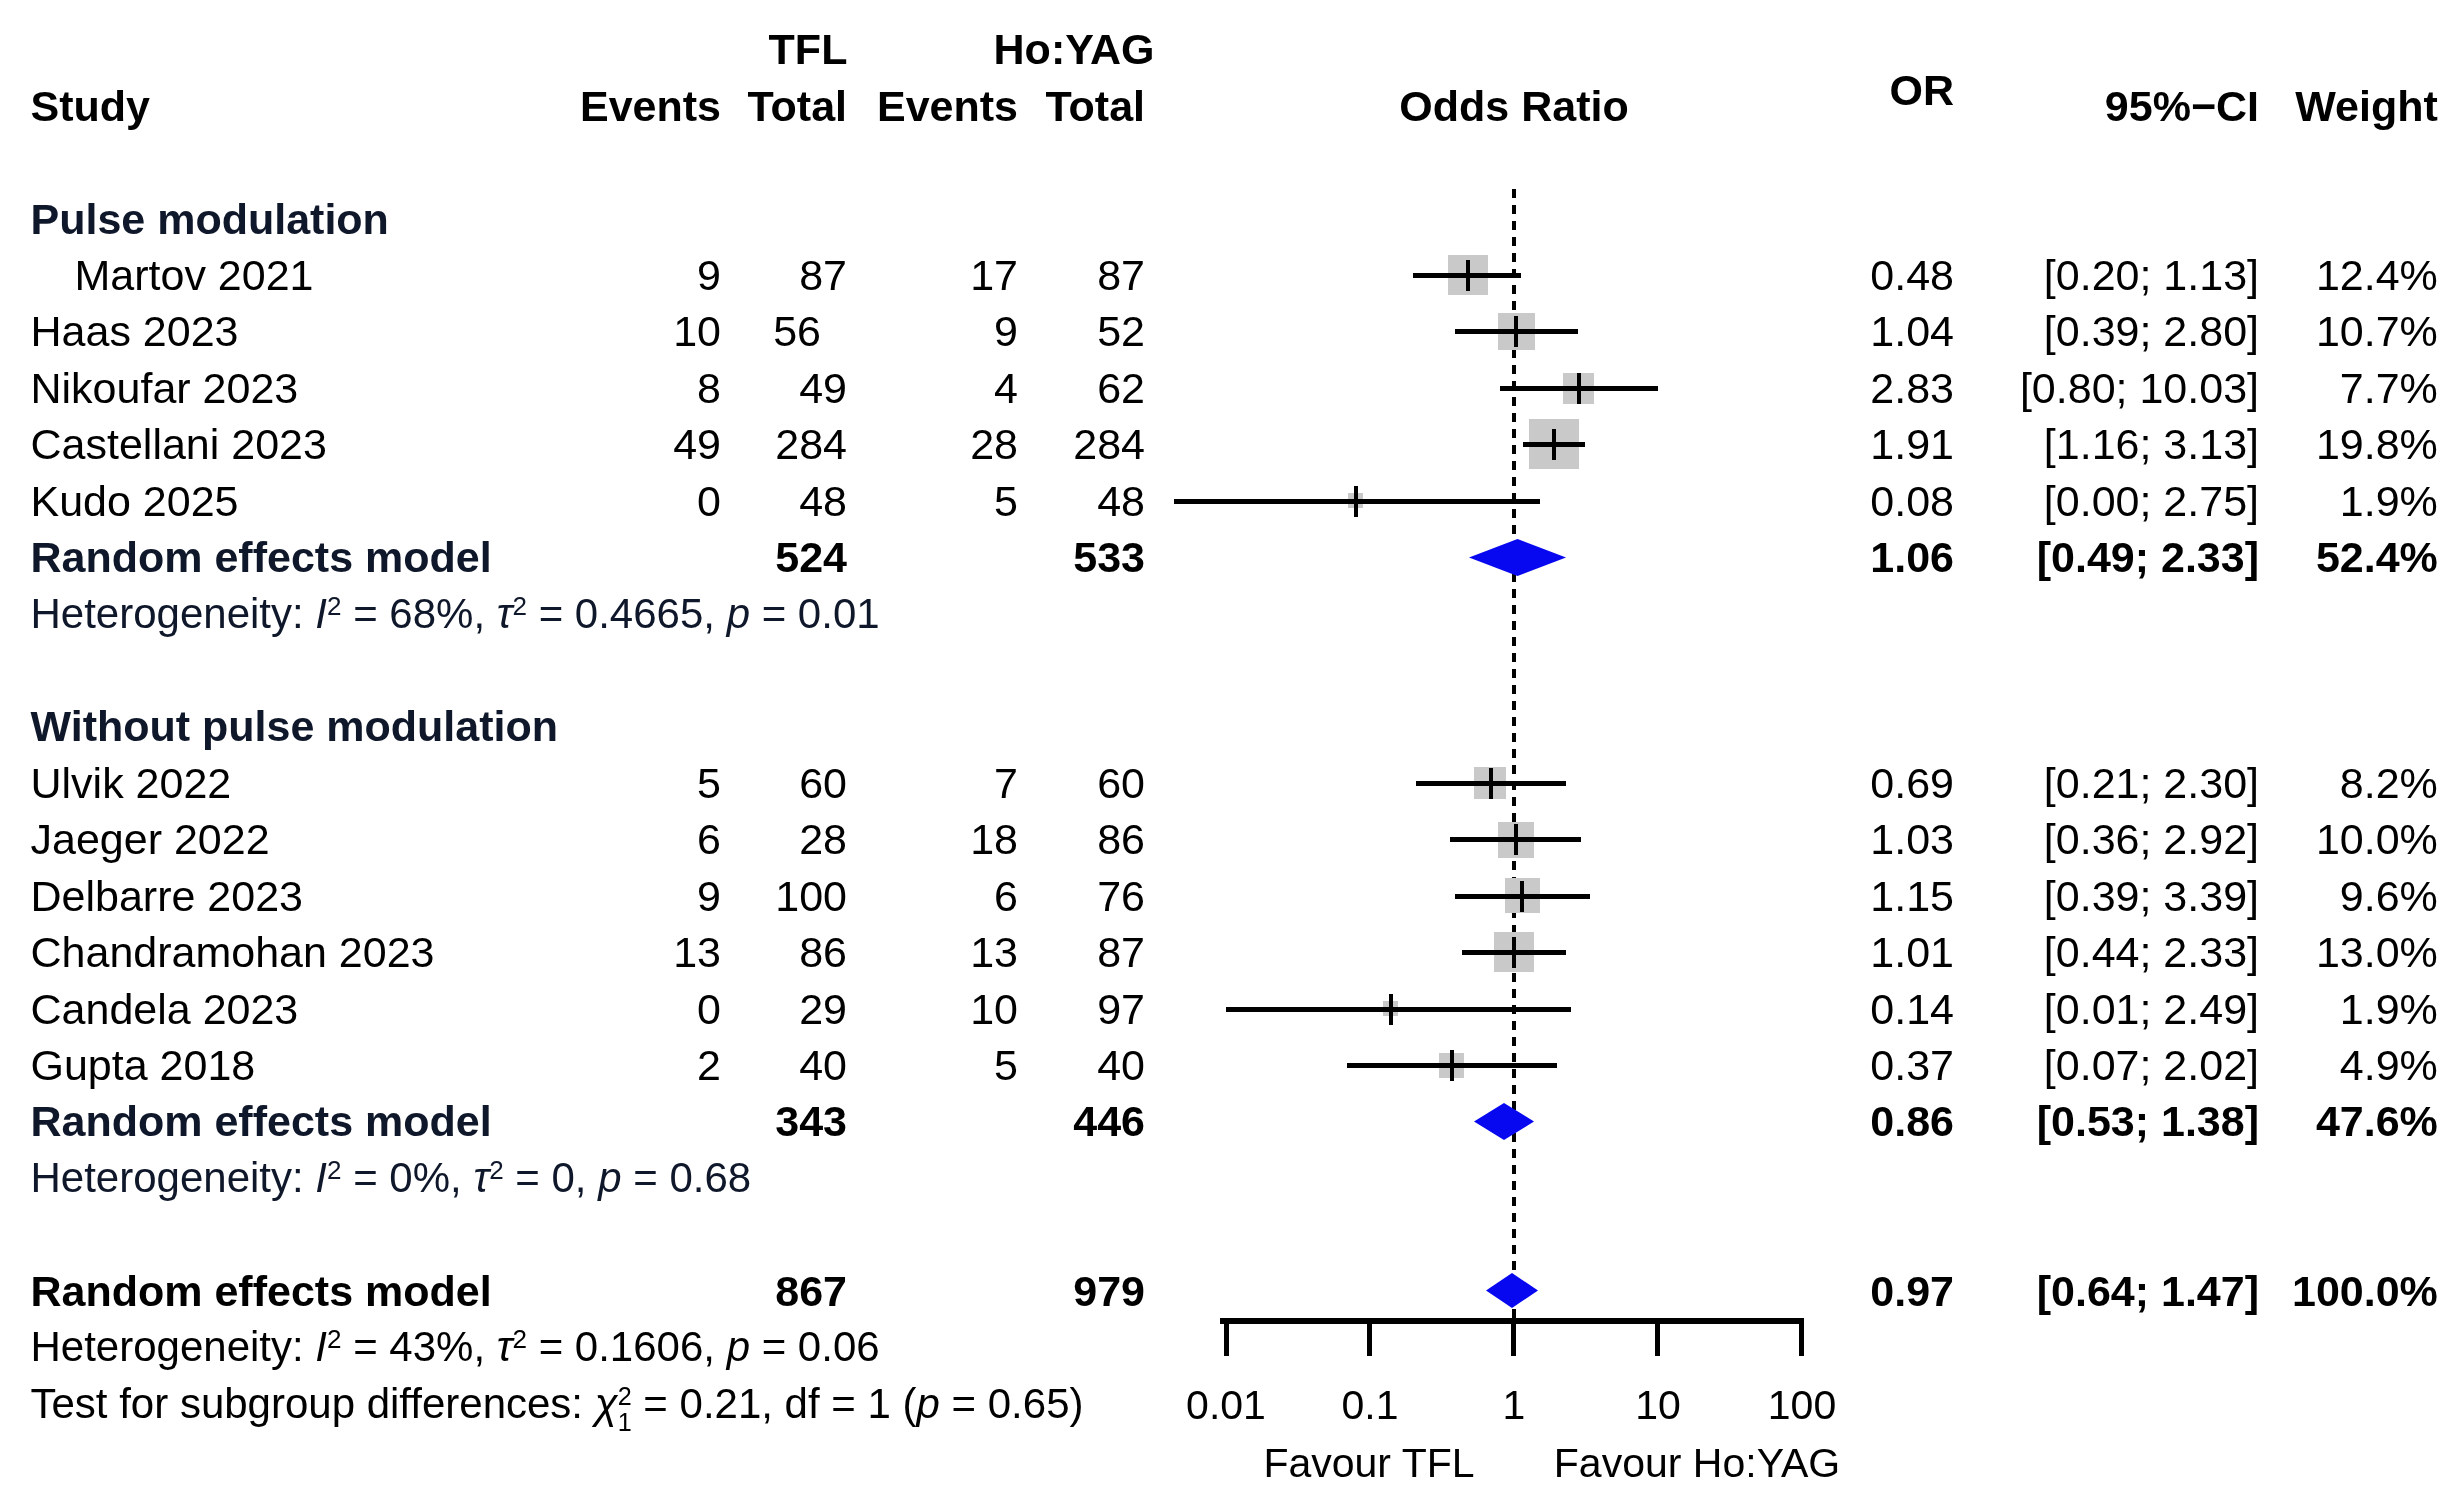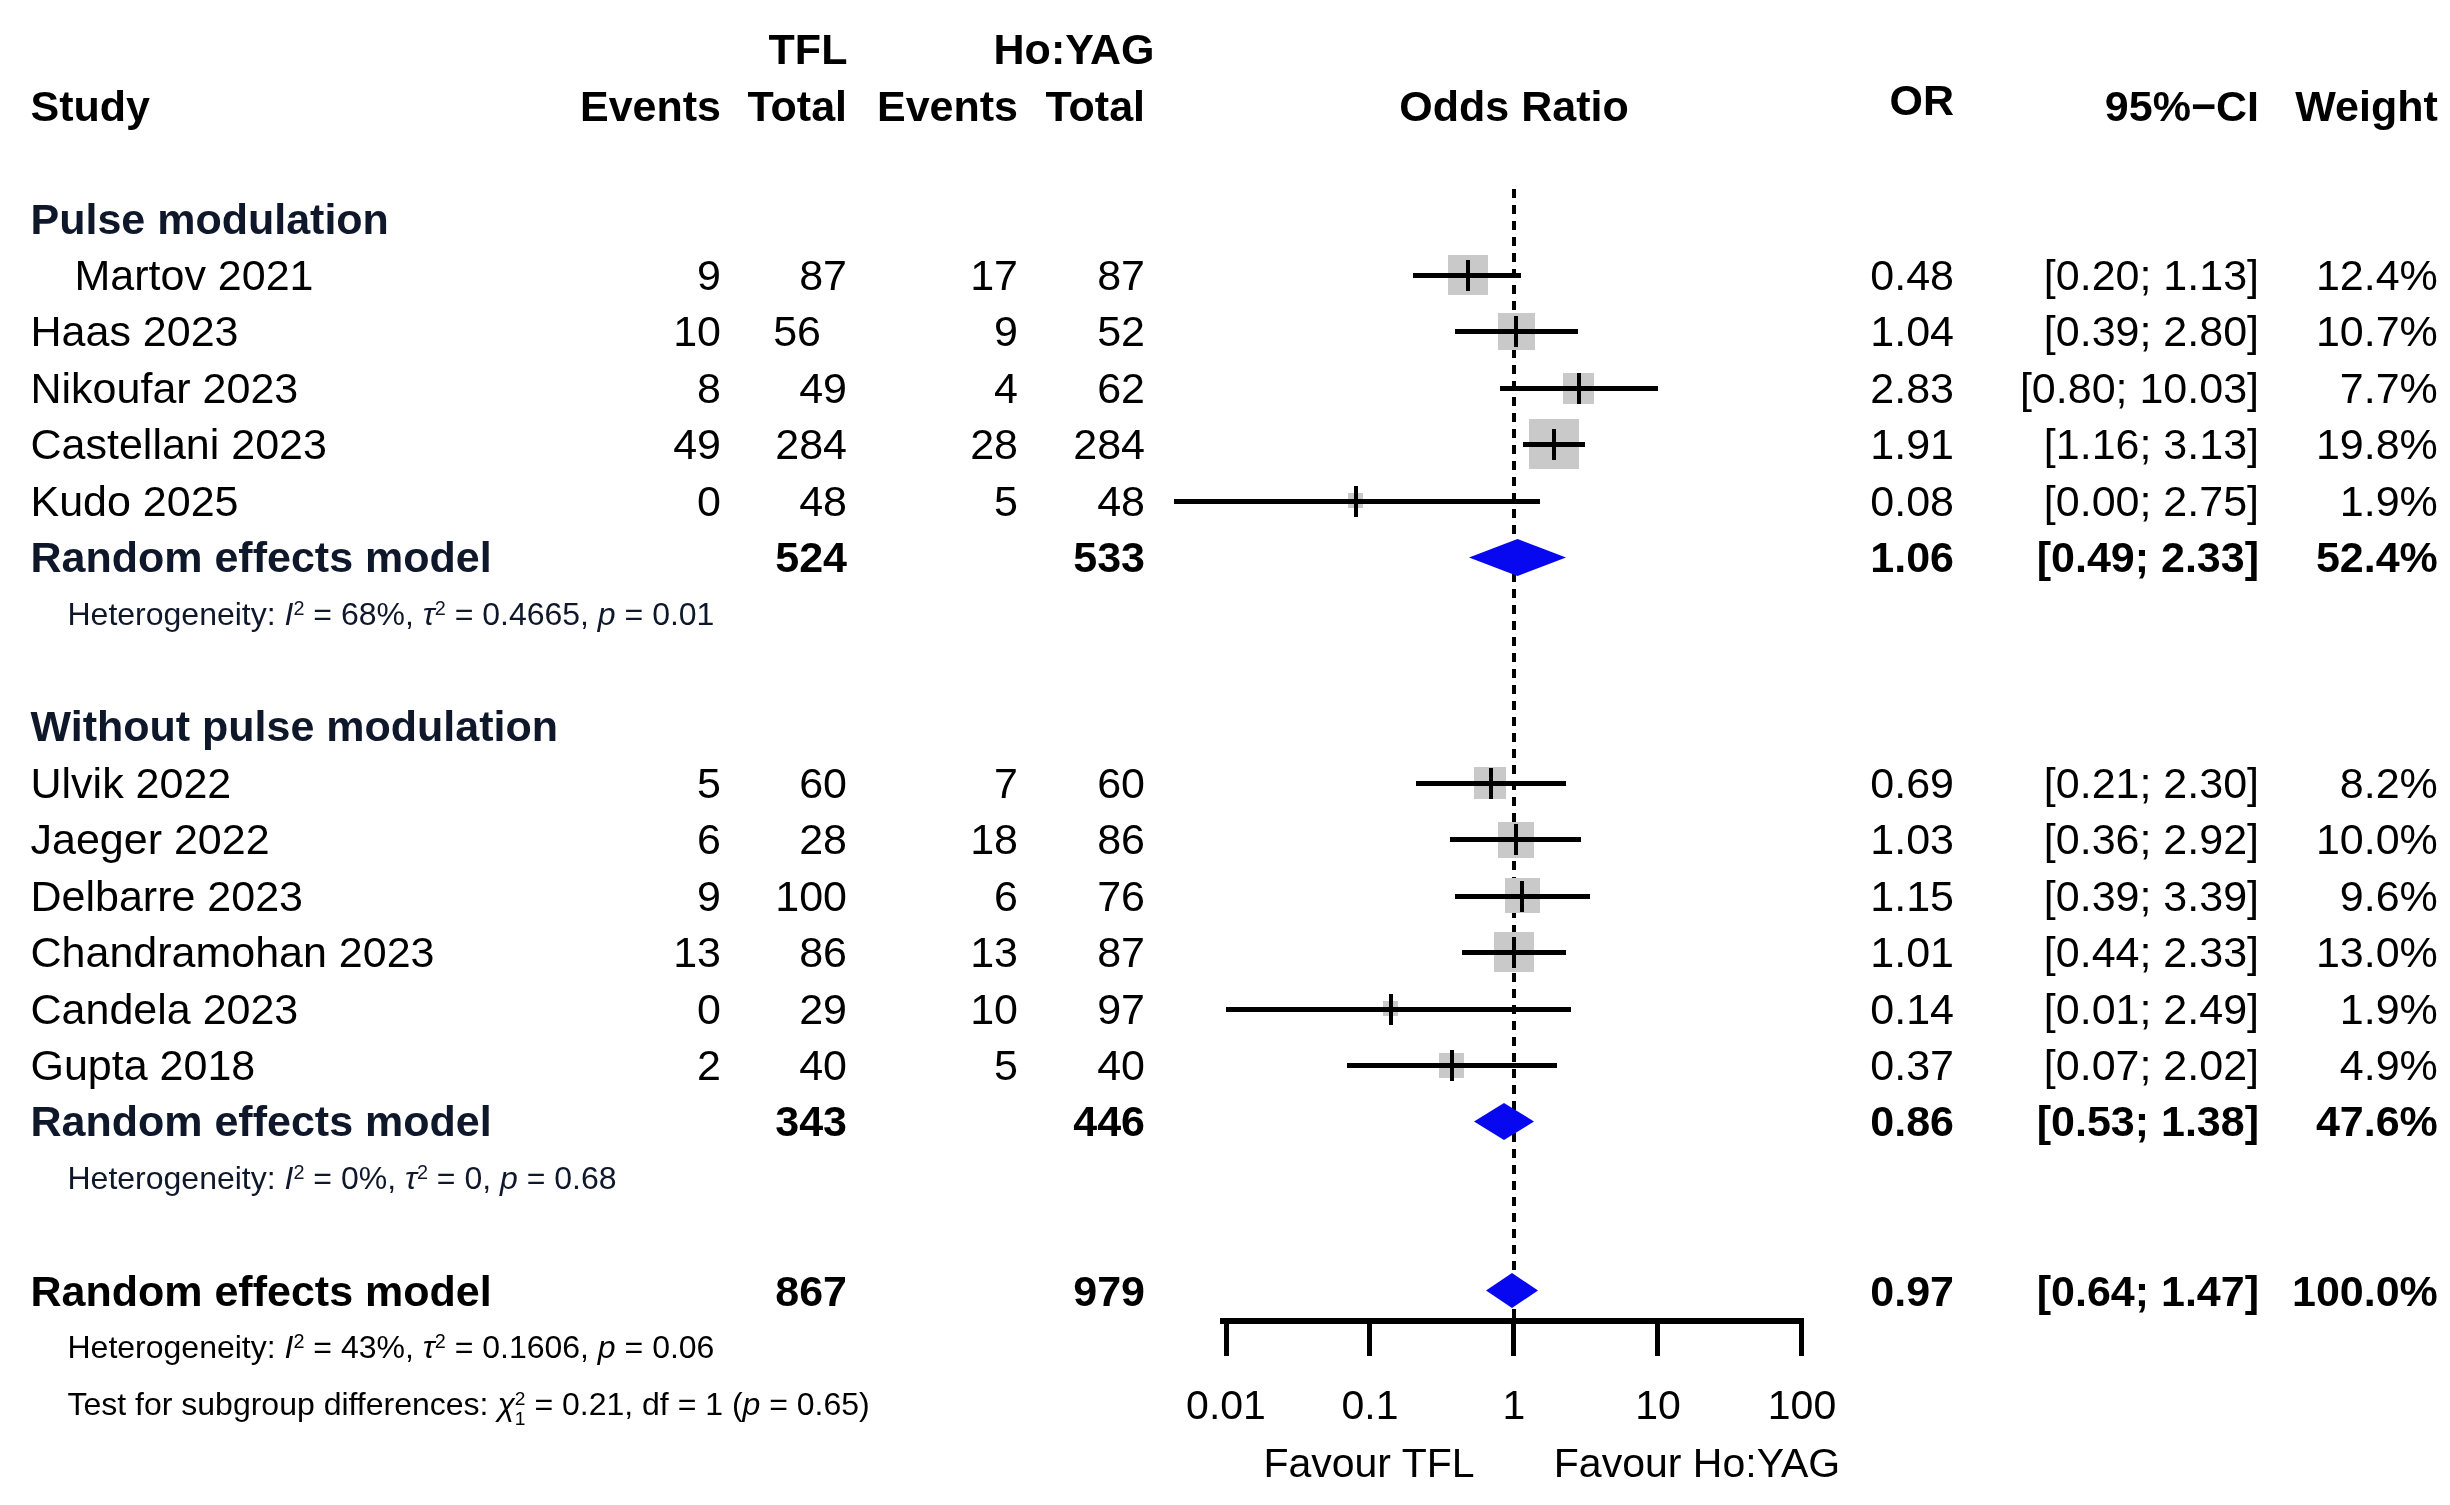--- a/index.html
+++ b/index.html
@@ -1,21 +1,21 @@
 <!DOCTYPE html>
 <html style="font-size:12.2px"><head>
 <meta charset="utf-8">
 <style>
   html,body{margin:0;padding:0;background:#fff;}
   .canvas{position:relative;width:2450px;height:1505px;background:#ffffff;overflow:hidden;
           font-family:"Liberation Sans", sans-serif;color:#000;}
   .cell{position:absolute;white-space:nowrap;line-height:56px;font-size:43px;}
   .b{font-weight:bold;}
   .muted{color:#0f172a;}
-  .small{font-size:32px;margin-left:37px;}
+  .small{font-size:42px;}
   .hdr{position:absolute;white-space:nowrap;font-size:43px;font-weight:bold;line-height:56px;}
   .ctr{transform:translateX(-50%);}
   .row{position:absolute;left:0;width:2450px;height:56px;}
   .sup{font-size:62%;position:relative;top:-0.5em;}
   .it{font-style:italic;}
   .stk{display:inline-block;font-size:60%;line-height:1.02;text-align:left;vertical-align:-0.5em;}
   .stk span{display:block;}
   #refline{position:absolute;z-index:0;width:3.8px;
            background:repeating-linear-gradient(180deg,#000 0 9.2px,transparent 9.2px 16px);}
   .sq{position:absolute;z-index:2;background:#C9C9C9;}
@@ -34,21 +34,21 @@
 
   <span class="hdr ctr" style="left:808px;top:21.4px">TFL</span>
   <span class="hdr ctr" style="left:1074px;top:21.4px">Ho:YAG</span>
 
   <span class="hdr" style="left:30.5px;top:78px">Study</span>
   <span class="hdr" style="right:1729px;top:78px">Events</span>
   <span class="hdr" style="right:1603px;top:78px">Total</span>
   <span class="hdr" style="right:1432px;top:78px">Events</span>
   <span class="hdr" style="right:1305px;top:78px">Total</span>
   <span class="hdr ctr" style="left:1514px;top:78px">Odds Ratio</span>
-  <span class="hdr" style="right:496px;top:72px">OR</span>
+  <span class="hdr" style="right:496px;top:62px">OR</span>
   <span class="hdr" style="right:191px;top:78px">95%−CI</span>
   <span class="hdr" style="right:12.2px;top:78px">Weight</span>
 
   <div id="refline" style="left:1512px;top:189px;height:1130px;"></div>
 
   <div id="rows">
       <div class="row" style="top: 191px;">
         <span class="cell b muted" style="left: 30.5px;">Pulse modulation</span>
       </div>
       <div class="row" style="top: 247px;">

